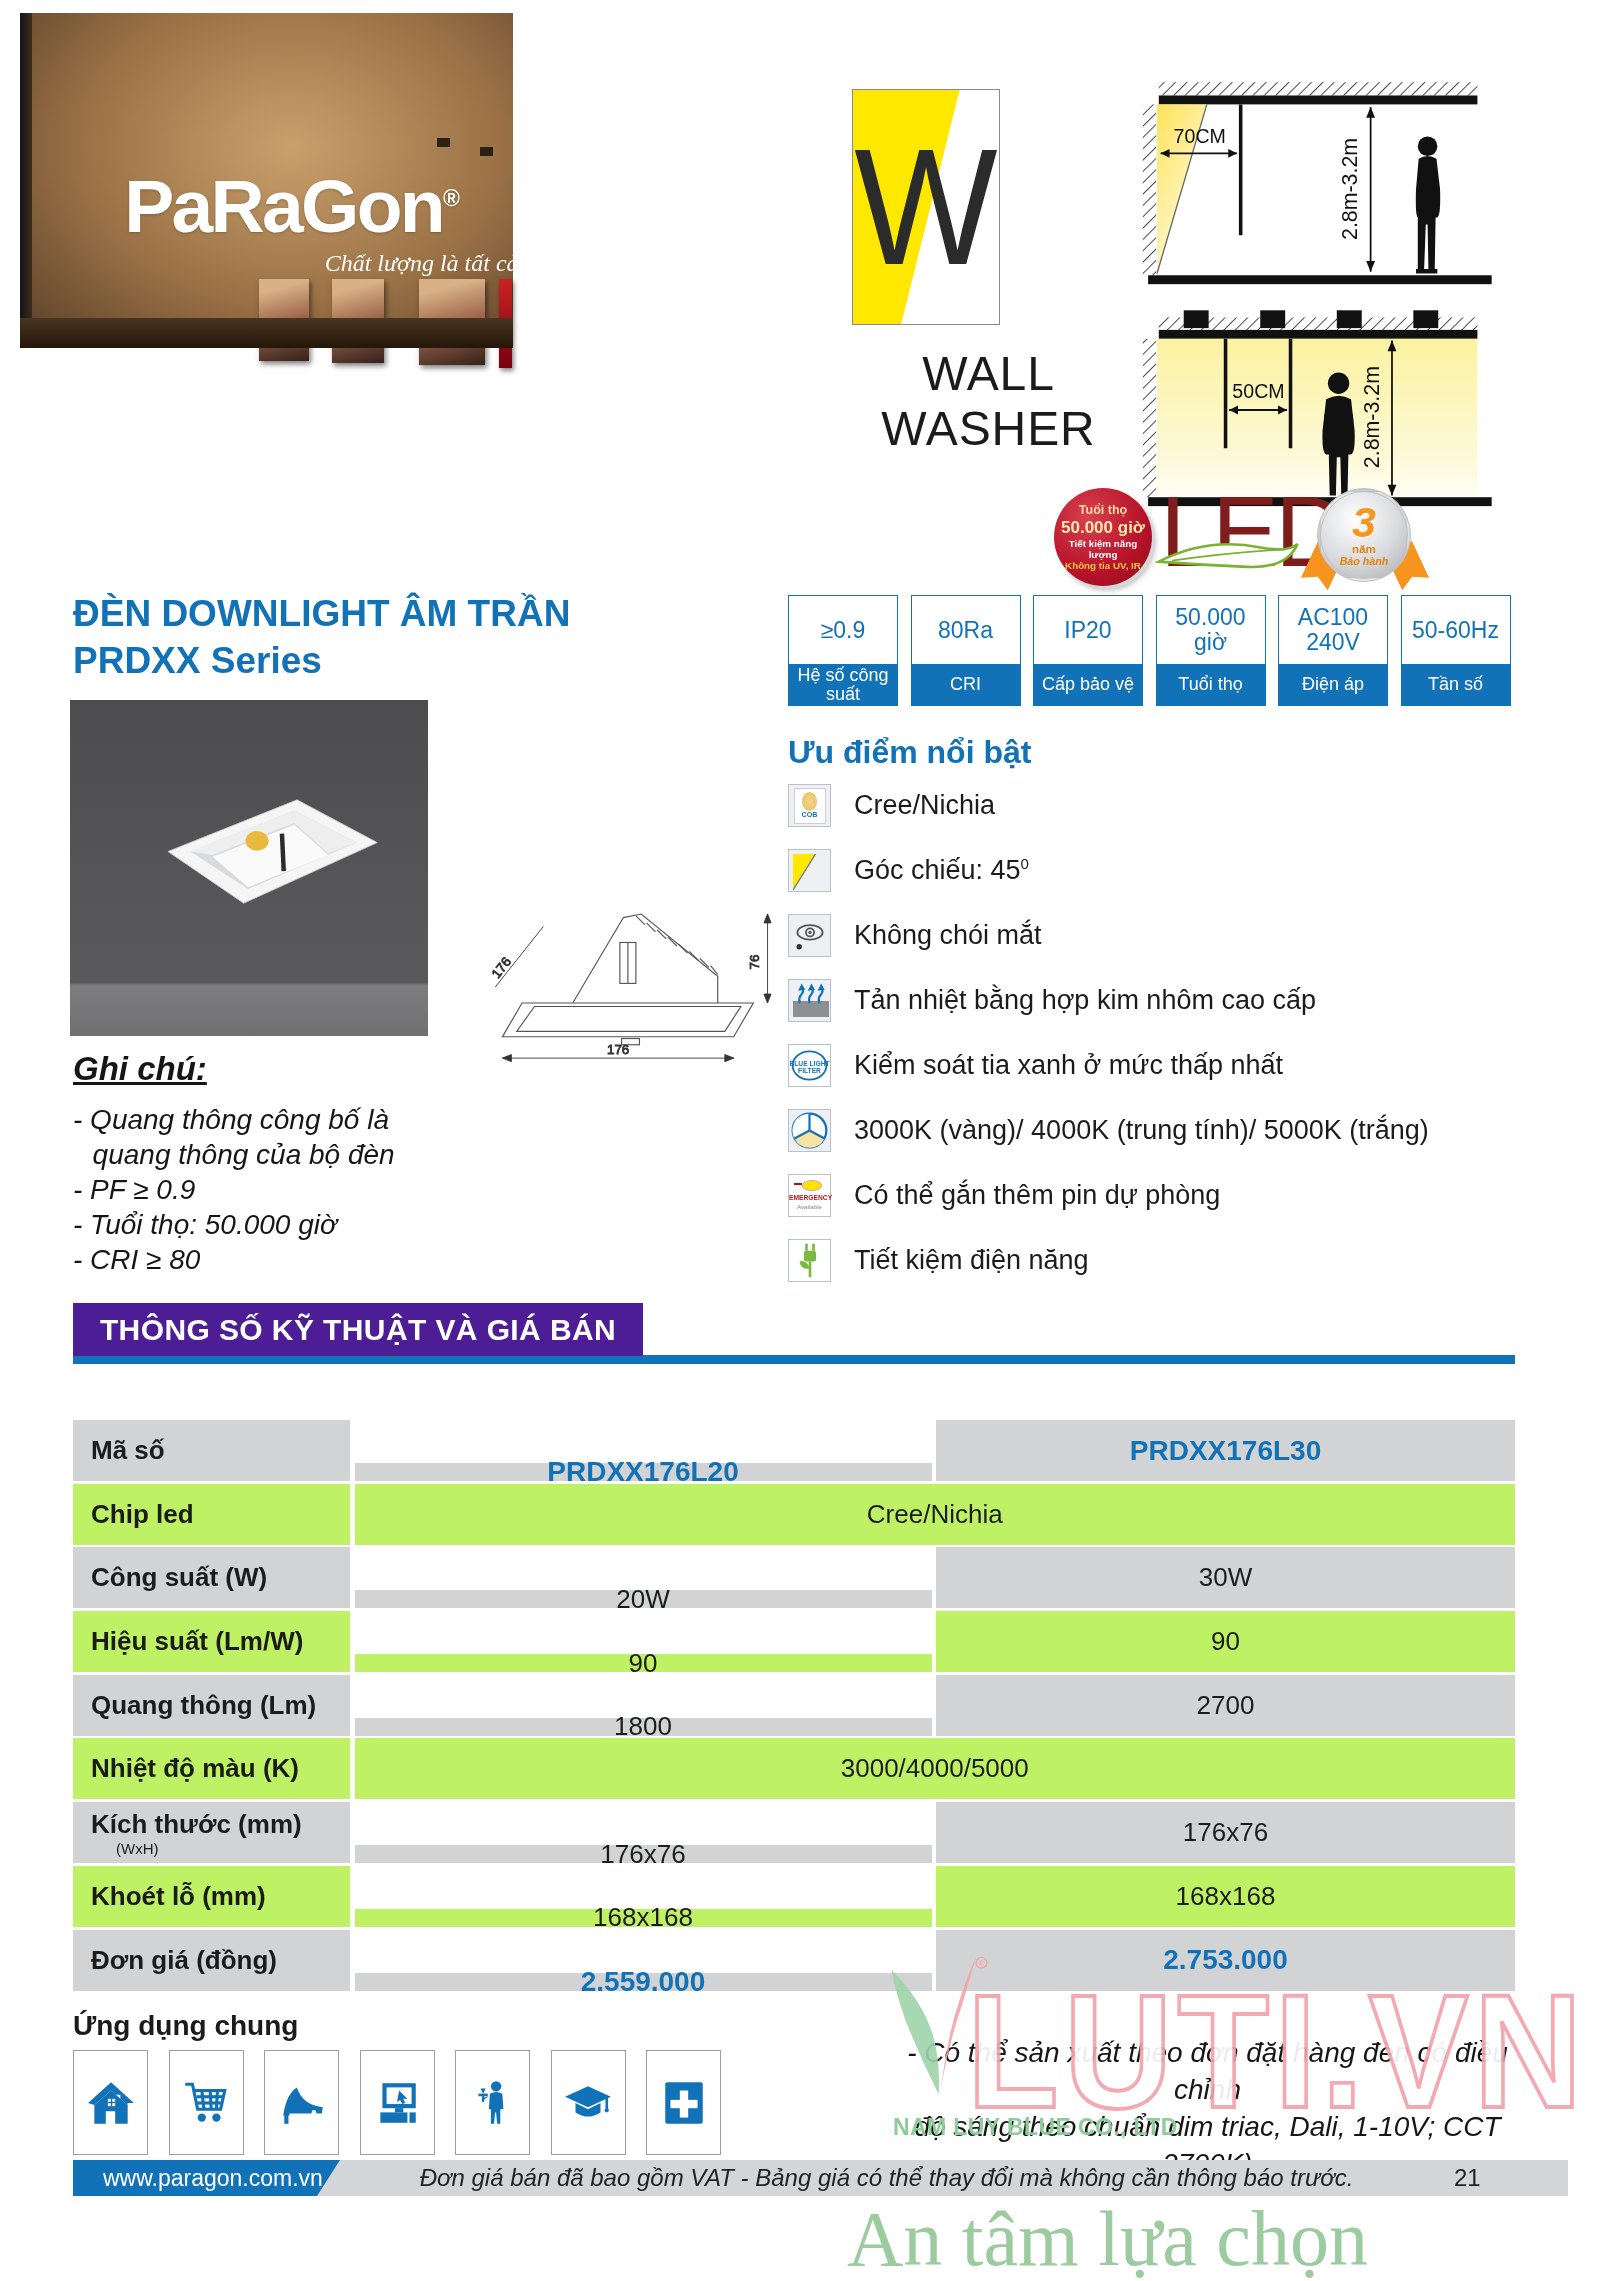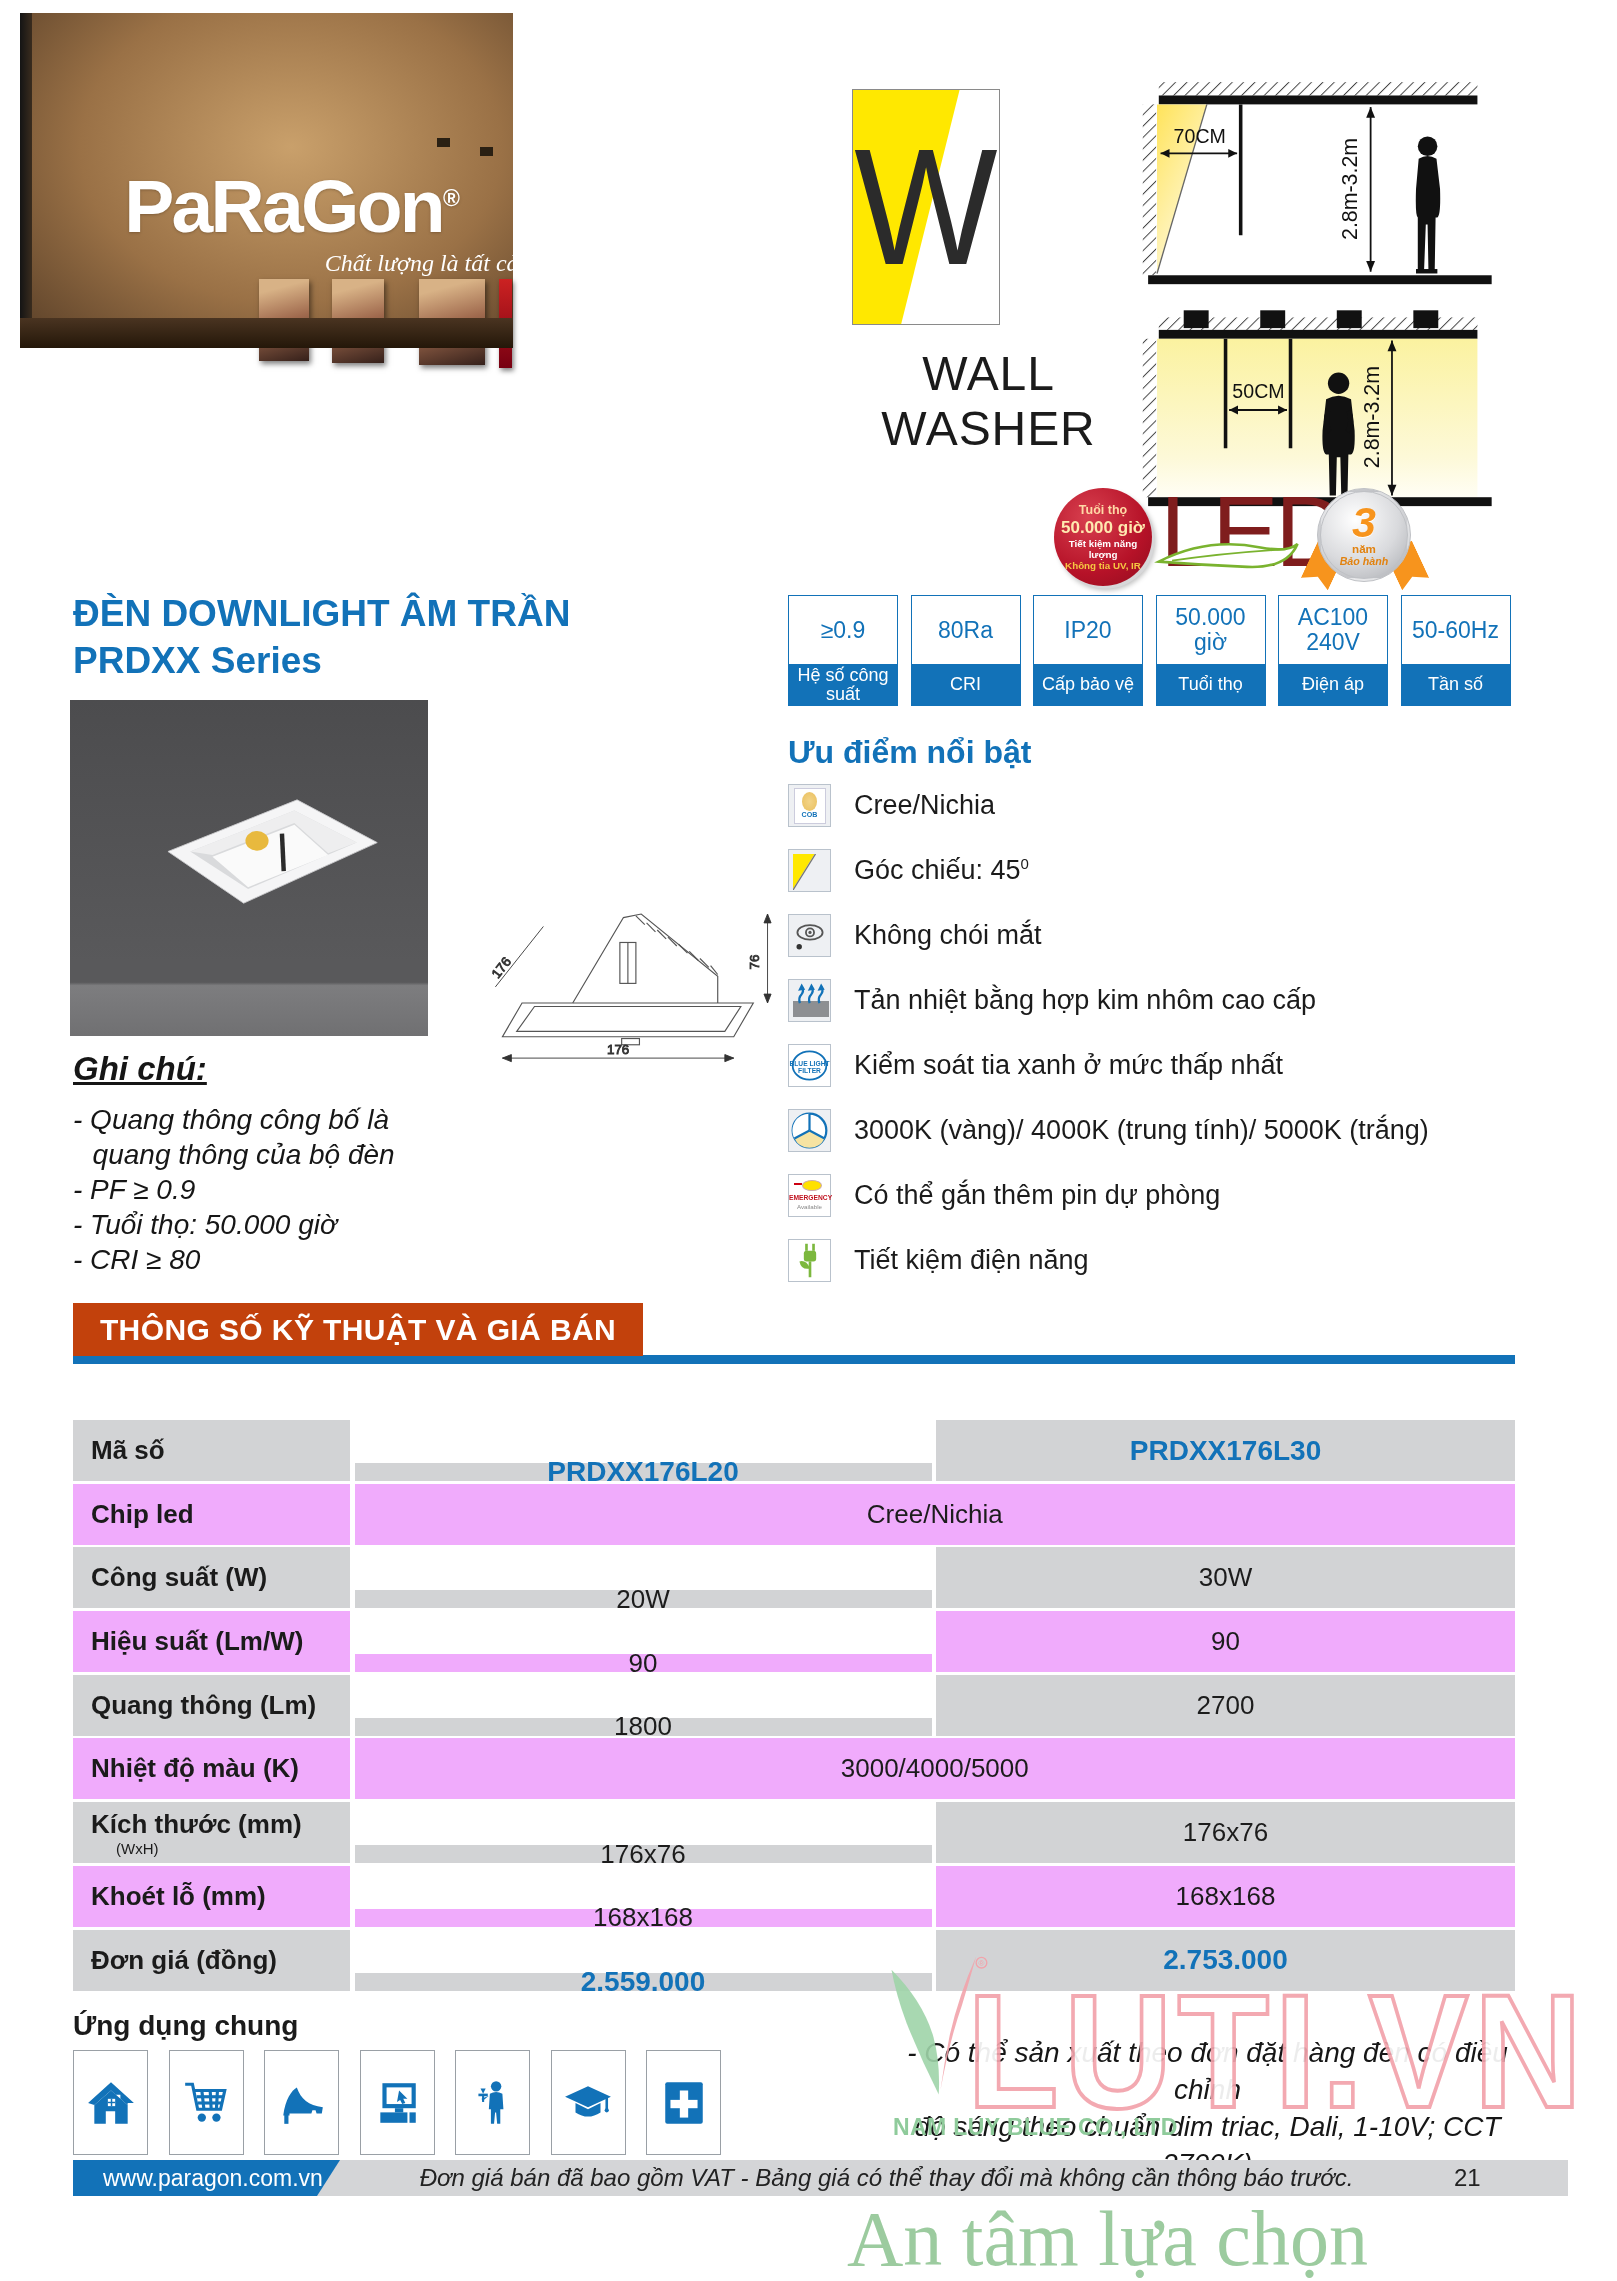--- a/index.html
+++ b/index.html
@@ -88,33 +88,33 @@
   .fico.white{background:#fff;}
   .heat-base{position:absolute;left:3.6px;bottom:3.6px;width:36px;height:16px;background:#8d8f92;}
   .blf-txt{font-size:6.7px;line-height:7.1px;color:#1272B8;font-weight:700;text-align:center;position:absolute;width:100%;top:15px;}
   .emg-oval{width:18px;height:9px;border-radius:50%;background:#FFE100;border:0.9px solid #caa;position:absolute;top:4.5px;left:12.5px;}
   .emg-dash{position:absolute;top:8px;left:4.5px;width:8px;height:1.8px;background:#c01;}
   .emg-t1{position:absolute;top:18.7px;width:100%;text-align:center;font-size:6.7px;font-weight:700;color:#c0121f;}
   .emg-t2{position:absolute;top:28px;width:100%;text-align:center;font-size:6.2px;color:#888;}
 
   
   .sec-bar{left:73px;top:1355px;width:1442px;height:9px;background:#1272B8;}
-  .sec-box{left:73px;top:1303px;width:570px;height:53px;background:#c2410c;display:flex;align-items:center;justify-content:center;}
+  .sec-box{left:73px;top:1303px;width:570px;height:53px;background:#4c1d95;display:flex;align-items:center;justify-content:center;}
   .sec-box span{color:#fff;font-size:30px;font-weight:700;letter-spacing:0.4px;}
   .tbl{left:73px;top:1420px;width:1442px;}
   .t-row{display:flex;gap:4.5px;margin-bottom:2.7px;height:61px;}
   .t-row>div{display:flex;align-items:center;justify-content:center;}
   .t-label{width:277px;justify-content:flex-start !important;padding-left:18px;box-sizing:border-box;
     font-size:26px;font-weight:700;color:#1b1b1b;flex-direction:column;align-items:flex-start !important;justify-content:center !important;}
   .t-sub{font-size:15px;font-weight:400;padding-left:25px;}
   .t-c1{width:577px;font-size:26px;margin-top:43px;}
   .t-c2{flex:1;font-size:26px;}
   .t-span{flex:1;font-size:26px;}
   .g{background:#D2D3D5;}
-  .w{background:#f0abfc;}
+  .w{background:#bef264;}
   .model{color:#1272B8;font-weight:700;font-size:28px !important;}
   .price{color:#1272B8;font-weight:700;font-size:28px !important;}
 
   
   .app-title{left:73px;top:2010px;font-size:28px;font-weight:700;color:#1b1b1b;}
   .apps{left:73px;top:2050px;display:flex;gap:20.5px;}
   .app{width:75px;display:flex;flex-direction:column;align-items:center;}
   .app-box{width:75px;height:105px;border:1.8px solid #9aa0a6;box-sizing:border-box;background:#fff;
     display:flex;align-items:center;justify-content:center;}
   .app-label{margin-top:7.1px;font-size:21.4px;color:#1b1b1b;white-space:nowrap;}

